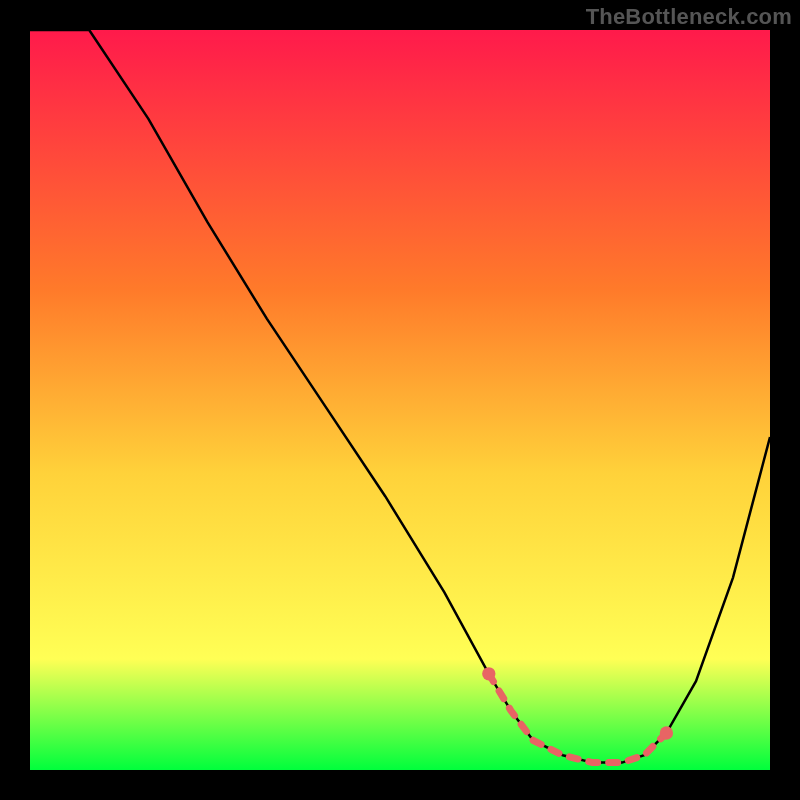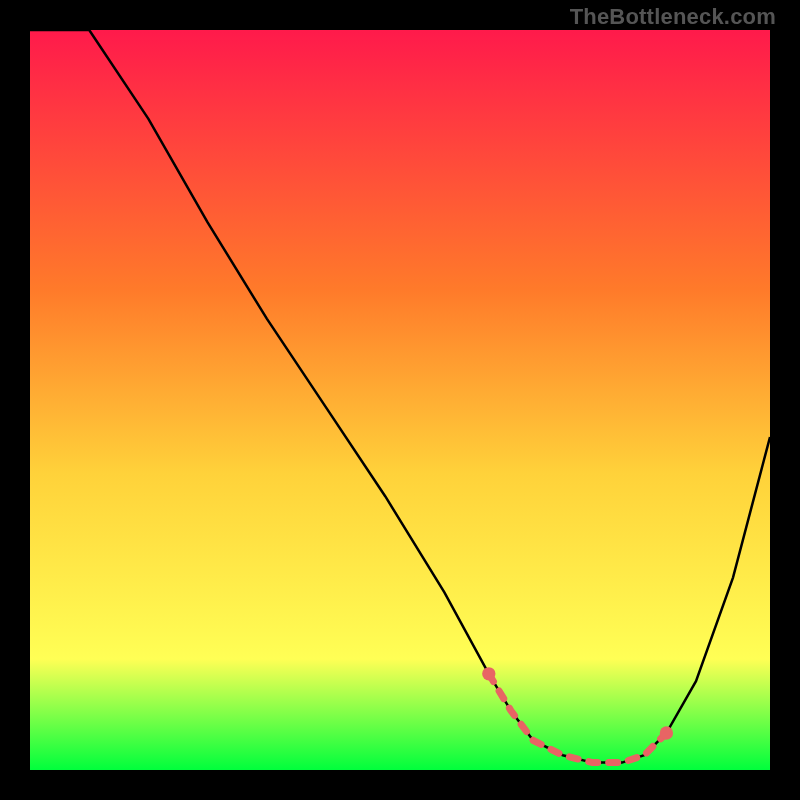--- a/index.html
+++ b/index.html
@@ -14,21 +14,21 @@
   .frame {
     position: absolute;
     left: 0; top: 0;
     width: 800px;
     height: 800px;
     background: #000;
   }
   .watermark {
     position: absolute;
     top: 4px;
-    right: 24px;
+    right: 8px;
     color: #555;
     font-size: 22px;
     font-weight: 600;
     letter-spacing: 0.2px;
     user-select: none;
   }
   .plot {
     position: absolute;
     left: 30px;
     top: 30px;

